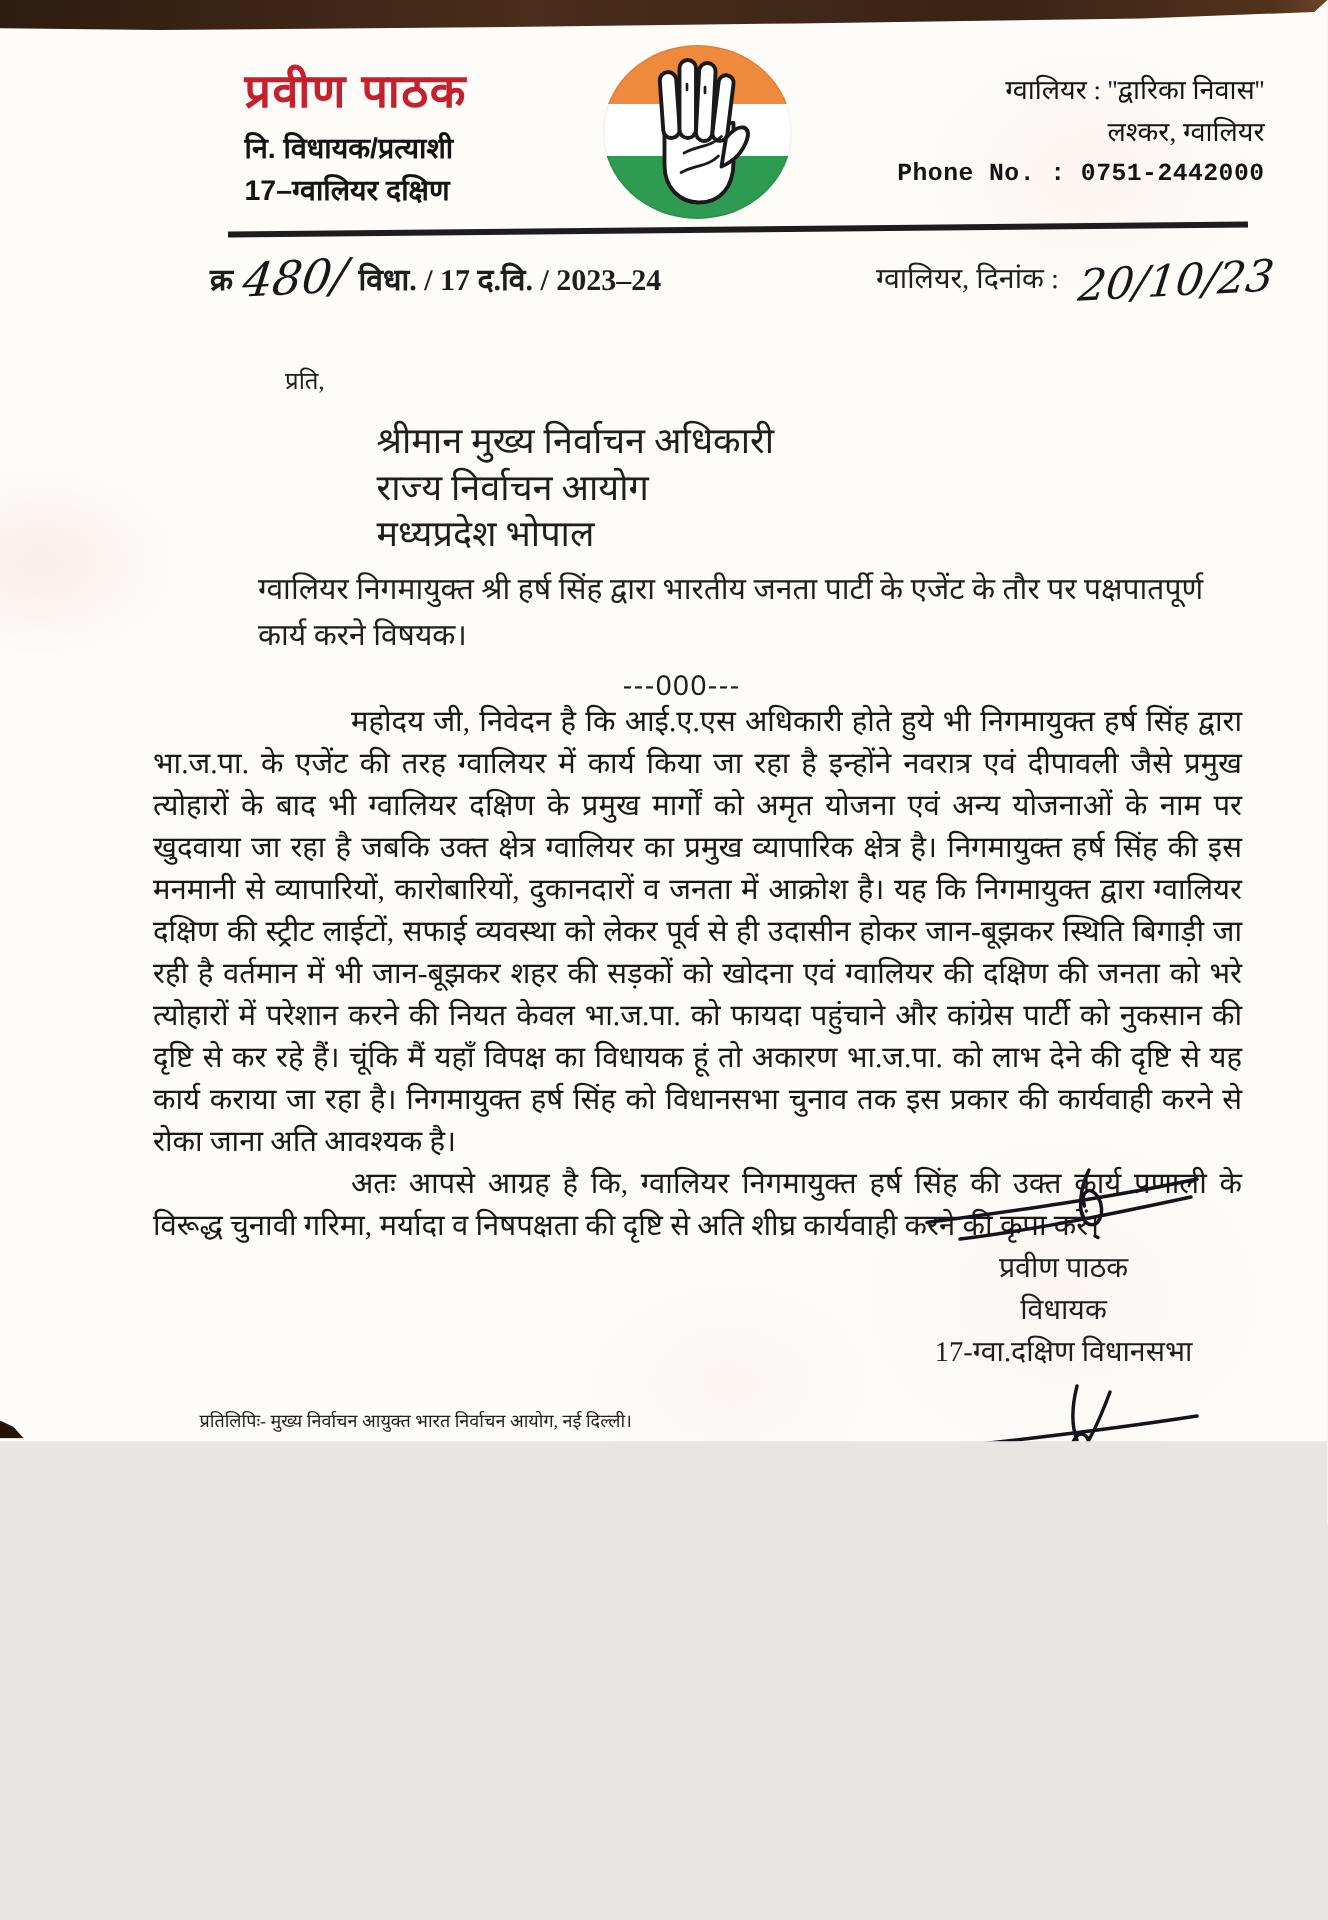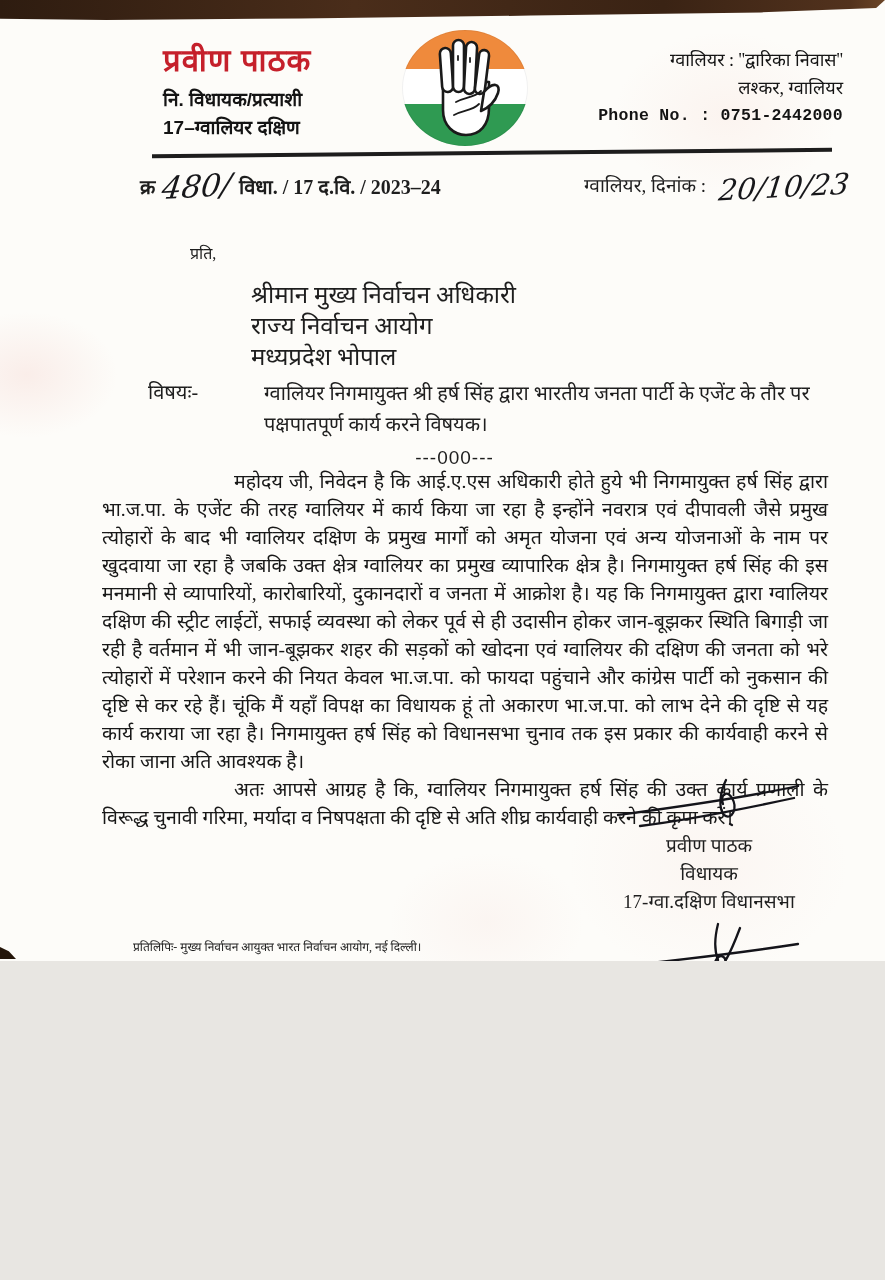--- a/index.html
+++ b/index.html
@@ -133,21 +133,20 @@
   </div>
 
   <div class="salutation">प्रति,</div>
   <div class="recipient">
     <div>श्रीमान मुख्य निर्वाचन अधिकारी</div>
     <div>राज्य निर्वाचन आयोग</div>
     <div>मध्यप्रदेश भोपाल</div>
   </div>
 
   <div class="subject-row">
-    <div class="subject-label">विषयः-</div>
     <div class="subject-text">ग्वालियर निगमायुक्त श्री हर्ष सिंह द्वारा भारतीय जनता पार्टी के एजेंट के तौर पर पक्षपातपूर्ण कार्य करने विषयक।</div>
   </div>
 
   <div class="separator">---000---</div>
 
   <div class="body-text">
     <p>महोदय जी, निवेदन है कि आई.ए.एस अधिकारी होते हुये भी निगमायुक्त हर्ष सिंह द्वारा भा.ज.पा. के एजेंट की तरह ग्वालियर में कार्य किया जा रहा है इन्होंने नवरात्र एवं दीपावली जैसे प्रमुख त्योहारों के बाद भी ग्वालियर दक्षिण के प्रमुख मार्गों को अमृत योजना एवं अन्य योजनाओं के नाम पर खुदवाया जा रहा है जबकि उक्त क्षेत्र ग्वालियर का प्रमुख व्यापारिक क्षेत्र है। निगमायुक्त हर्ष सिंह की इस मनमानी से व्यापारियों, कारोबारियों, दुकानदारों व जनता में आक्रोश है। यह कि निगमायुक्त द्वारा ग्वालियर दक्षिण की स्ट्रीट लाईटों, सफाई व्यवस्था को लेकर पूर्व से ही उदासीन होकर जान-बूझकर स्थिति बिगाड़ी जा रही है वर्तमान में भी जान-बूझकर शहर की सड़कों को खोदना एवं ग्वालियर की दक्षिण की जनता को भरे त्योहारों में परेशान करने की नियत केवल भा.ज.पा. को फायदा पहुंचाने और कांग्रेस पार्टी को नुकसान की दृष्टि से कर रहे हैं। चूंकि मैं यहाँ विपक्ष का विधायक हूं तो अकारण भा.ज.पा. को लाभ देने की दृष्टि से यह कार्य कराया जा रहा है। निगमायुक्त हर्ष सिंह को विधानसभा चुनाव तक इस प्रकार की कार्यवाही करने से रोका जाना अति आवश्यक है।</p>
     <p>अतः आपसे आग्रह है कि, ग्वालियर निगमायुक्त हर्ष सिंह की उक्त कार्य प्रणाली के विरूद्ध चुनावी गरिमा, मर्यादा व निषपक्षता की दृष्टि से अति शीघ्र कार्यवाही करने की कृपा करें।</p>
   </div>
 

